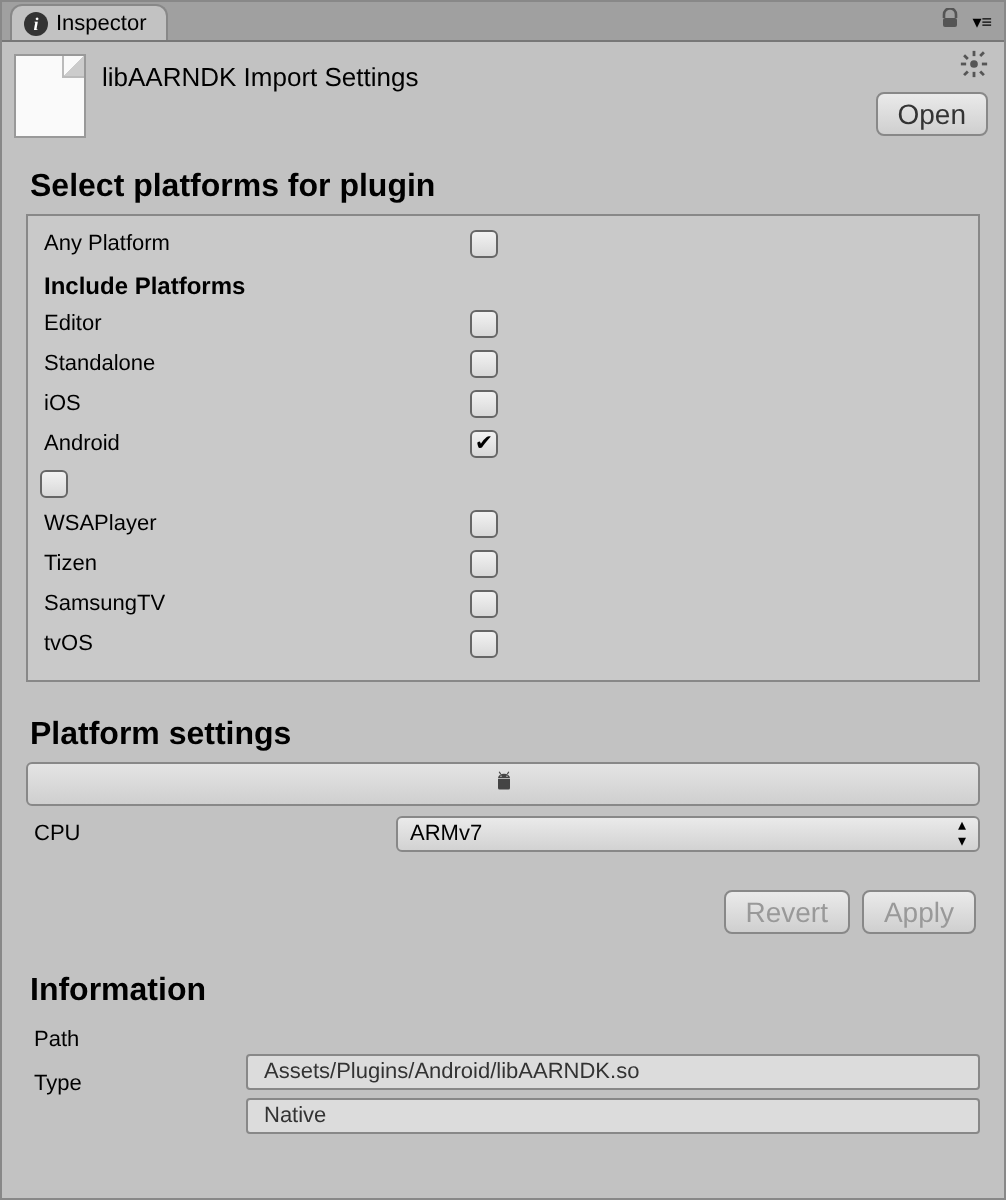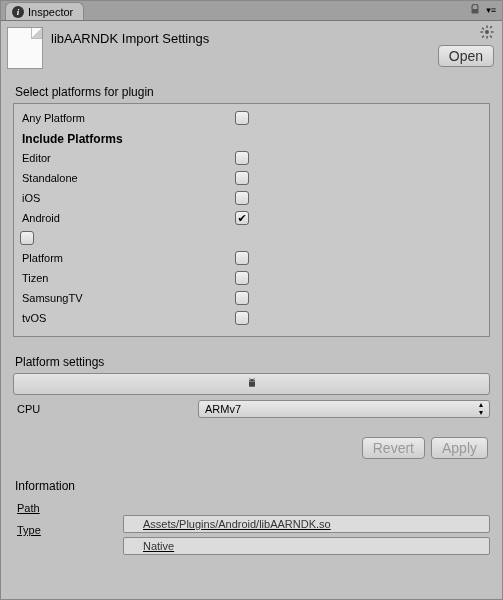--- a/index.html
+++ b/index.html
@@ -105,22 +105,22 @@
     border: 1px solid #888;
     border-radius: 4px;
     padding: 2px 10px;
     font-size: 14px;
     cursor: pointer;
     color: #333;
   }
   .btn:disabled { color: #999; }
 
   .section-title {
-    font-weight: normal;
-    font-size: 12px;
+    font-weight: bold;
+    font-size: 16px;
     padding: 6px 14px 4px 14px;
   }
   .platforms-box {
     margin: 0 12px 12px 12px;
     border: 1px solid #888;
     background: #c9c9c9;
     padding: 4px 6px 8px 6px;
   }
   .row {
     display: flex;
@@ -200,35 +200,34 @@
 
   .action-row {
     display: flex;
     justify-content: flex-end;
     gap: 6px;
     padding: 10px 14px 14px 0;
   }
 
   .info-box {
     margin: 0 12px;
-    text-decoration: underline;
   }
   .info-row {
     display: flex;
     align-items: center;
     height: 22px;
   }
   .info-label { width: 110px; padding-left: 4px; }
   .info-field {
     flex: 1;
     background: #dcdcdc;
     border: 1px solid #888;
     border-radius: 2px;
     height: 18px;
-    padding: 0 19px;
+    padding: 0 8px;
     display: flex;
     align-items: center;
     color: #333;
     margin-top: 32px;
   }
 </style>
 </head>
 <body>
 
 <div class="panel">
@@ -293,21 +292,21 @@
           <span class="checkbox"></span>
         </div>
         <div class="row">
           <span class="row-label">Android</span>
           <span class="checkbox checked"></span>
         </div>
         <div class="row">
           <span class="checkbox"></span>
         </div>
         <div class="row">
-          <span class="row-label">Platform</span>
+          <span class="row-label">WSAPlayer</span>
           <span class="checkbox"></span>
         </div>
         <div class="row">
           <span class="row-label">Tizen</span>
           <span class="checkbox"></span>
         </div>
         <div class="row">
           <span class="row-label">SamsungTV</span>
           <span class="checkbox"></span>
         </div>

